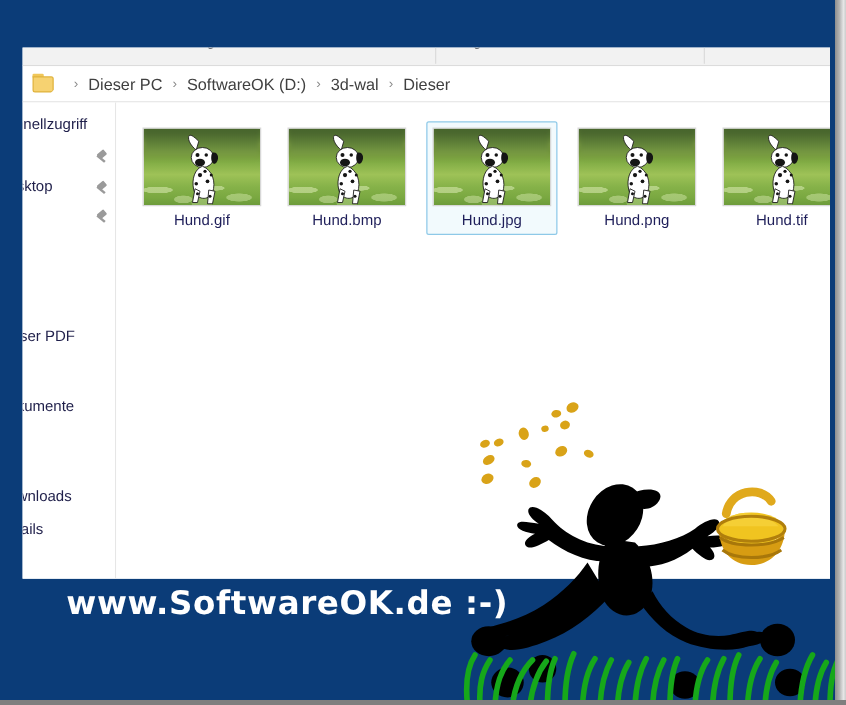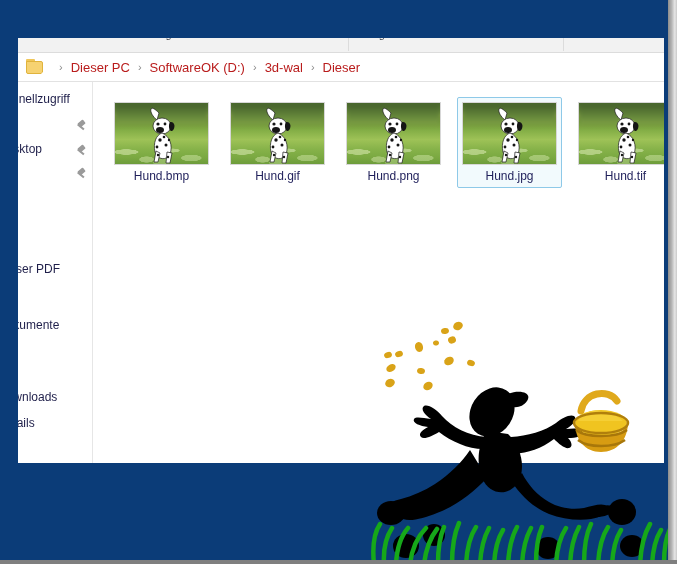--- a/index.html
+++ b/index.html
@@ -108,21 +108,21 @@
   }
   #folder-icon .fold {
     position: absolute;
     right: 0px; bottom: 0px;
     width: 5px; height: 5px;
     background: #ffffff;
     clip-path: polygon(100% 0, 100% 100%, 0 100%);
   }
   .crumb {
     font-size: 13px;
-    color: #b91c1c;
+    color: #404040;
     white-space: nowrap;
     padding: 0 1px;
   }
   .crumb-sep {
     font-size: 11px;
     color: #8a8a8a;
     margin: 0 7px;
     user-select: none;
   }
 
@@ -332,21 +332,21 @@
                   <circle cx="24" cy="33" r="1.7"></circle>
                     <circle cx="30" cy="38" r="1.5"></circle>
                   <circle cx="21" cy="40" r="1.4"></circle>
                     <circle cx="28" cy="30" r="1.3"></circle>
                   <circle cx="33" cy="33" r="1.2"></circle>
                     <circle cx="22" cy="48" r="1.2"></circle>
                   <circle cx="32" cy="50" r="1.2"></circle>
                 </g>
               </svg>
             </div>
-            <div class="file-label">Hund.bmp</div>
+            <div class="file-label">Hund.gif</div>
           </div>
 
           <div class="file-tile">
             <div class="thumb">
               <div class="blur-top"></div>
                 <div class="grass-spec"></div>
               <svg class="dog" viewBox="0 0 52 57">
                 <g fill="#ffffff" stroke="#1a1a1a" stroke-width="0.7">
                   <path d="M23 6 C19 2 16 0 15 2 C14 5 17 10 21 13 Z"></path>
                   <ellipse cx="26" cy="19" rx="9" ry="8"></ellipse>
@@ -362,24 +362,24 @@
                   <circle cx="24" cy="33" r="1.7"></circle>
                     <circle cx="30" cy="38" r="1.5"></circle>
                   <circle cx="21" cy="40" r="1.4"></circle>
                     <circle cx="28" cy="30" r="1.3"></circle>
                   <circle cx="33" cy="33" r="1.2"></circle>
                     <circle cx="22" cy="48" r="1.2"></circle>
                   <circle cx="32" cy="50" r="1.2"></circle>
                 </g>
               </svg>
             </div>
-            <div class="file-label">Hund.gif</div>
+            <div class="file-label">Hund.bmp</div>
           </div>
 
-          <div class="file-tile">
+          <div class="file-tile selected">
             <div class="thumb">
               <div class="blur-top"></div>
                 <div class="grass-spec"></div>
               <svg class="dog" viewBox="0 0 52 57">
                 <g fill="#ffffff" stroke="#1a1a1a" stroke-width="0.7">
                   <path d="M23 6 C19 2 16 0 15 2 C14 5 17 10 21 13 Z"></path>
                   <ellipse cx="26" cy="19" rx="9" ry="8"></ellipse>
                   <path d="M26 26 C20 28 17 36 19 45 C21 53 31 54 34 47 C37 39 34 29 26 26 Z"></path>
                   <path d="M20 44 L18 55 L22 55 L24 46 Z"></path>
                   <path d="M31 45 L30 56 L34 56 L36 46 Z"></path>
@@ -392,24 +392,24 @@
                   <circle cx="24" cy="33" r="1.7"></circle>
                     <circle cx="30" cy="38" r="1.5"></circle>
                   <circle cx="21" cy="40" r="1.4"></circle>
                     <circle cx="28" cy="30" r="1.3"></circle>
                   <circle cx="33" cy="33" r="1.2"></circle>
                     <circle cx="22" cy="48" r="1.2"></circle>
                   <circle cx="32" cy="50" r="1.2"></circle>
                 </g>
               </svg>
             </div>
-            <div class="file-label">Hund.png</div>
+            <div class="file-label">Hund.jpg</div>
           </div>
 
-          <div class="file-tile selected">
+          <div class="file-tile">
             <div class="thumb">
               <div class="blur-top"></div>
                 <div class="grass-spec"></div>
               <svg class="dog" viewBox="0 0 52 57">
                 <g fill="#ffffff" stroke="#1a1a1a" stroke-width="0.7">
                   <path d="M23 6 C19 2 16 0 15 2 C14 5 17 10 21 13 Z"></path>
                   <ellipse cx="26" cy="19" rx="9" ry="8"></ellipse>
                   <path d="M26 26 C20 28 17 36 19 45 C21 53 31 54 34 47 C37 39 34 29 26 26 Z"></path>
                   <path d="M20 44 L18 55 L22 55 L24 46 Z"></path>
                   <path d="M31 45 L30 56 L34 56 L36 46 Z"></path>
@@ -422,21 +422,21 @@
                   <circle cx="24" cy="33" r="1.7"></circle>
                     <circle cx="30" cy="38" r="1.5"></circle>
                   <circle cx="21" cy="40" r="1.4"></circle>
                     <circle cx="28" cy="30" r="1.3"></circle>
                   <circle cx="33" cy="33" r="1.2"></circle>
                     <circle cx="22" cy="48" r="1.2"></circle>
                   <circle cx="32" cy="50" r="1.2"></circle>
                 </g>
               </svg>
             </div>
-            <div class="file-label">Hund.jpg</div>
+            <div class="file-label">Hund.png</div>
           </div>
 
           <div class="file-tile">
             <div class="thumb">
               <div class="blur-top"></div>
                 <div class="grass-spec"></div>
               <svg class="dog" viewBox="0 0 52 57">
                 <g fill="#ffffff" stroke="#1a1a1a" stroke-width="0.7">
                   <path d="M23 6 C19 2 16 0 15 2 C14 5 17 10 21 13 Z"></path>
                   <ellipse cx="26" cy="19" rx="9" ry="8"></ellipse>
@@ -564,17 +564,18 @@
         <path d="M584 564 C584 546 586 534 591 524"></path>
         <path d="M598 564 C599 547 602 536 608 527"></path>
         <path d="M612 564 C613 548 616 538 621 530"></path>
         <path d="M640 564 C641 546 644 534 650 524"></path>
         <path d="M652 564 C653 548 656 538 661 530"></path>
         <path d="M664 564 C664 547 666 537 670 529"></path>
       </g>
     </g>
   </svg>
 
+  <div id="watermark">www.SoftwareOK.de  :-)</div>
 
   <div id="right-edge-strip"></div>
   <div id="bottom-edge-strip"></div>
 
 </div>
 
 </body></html>

